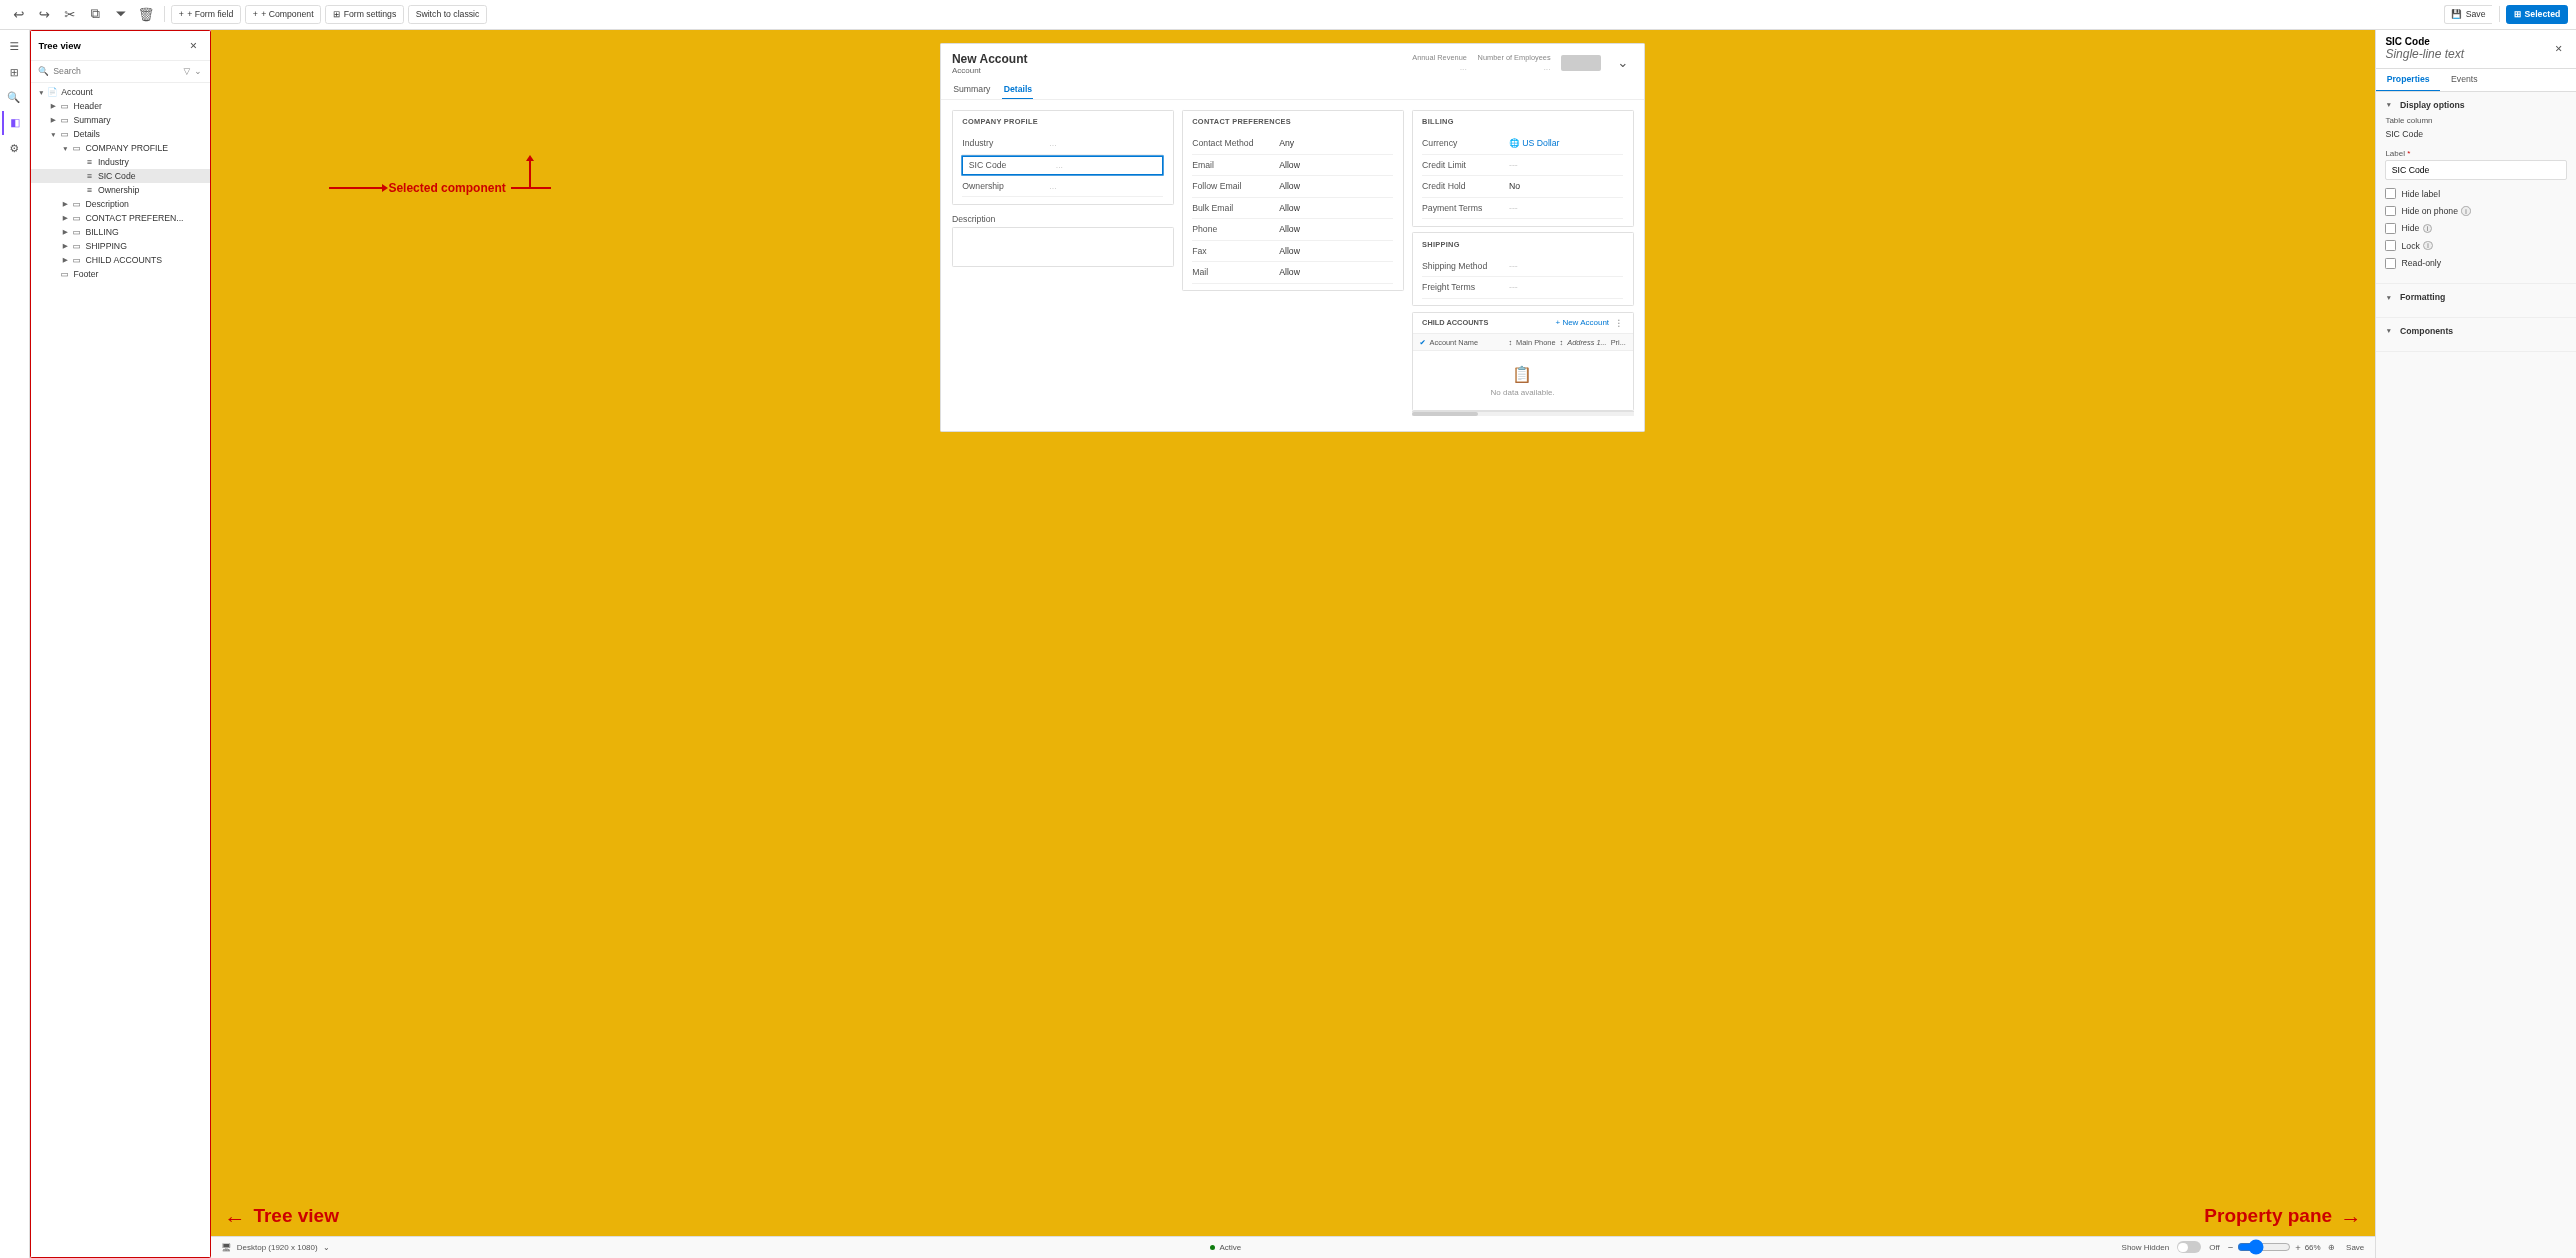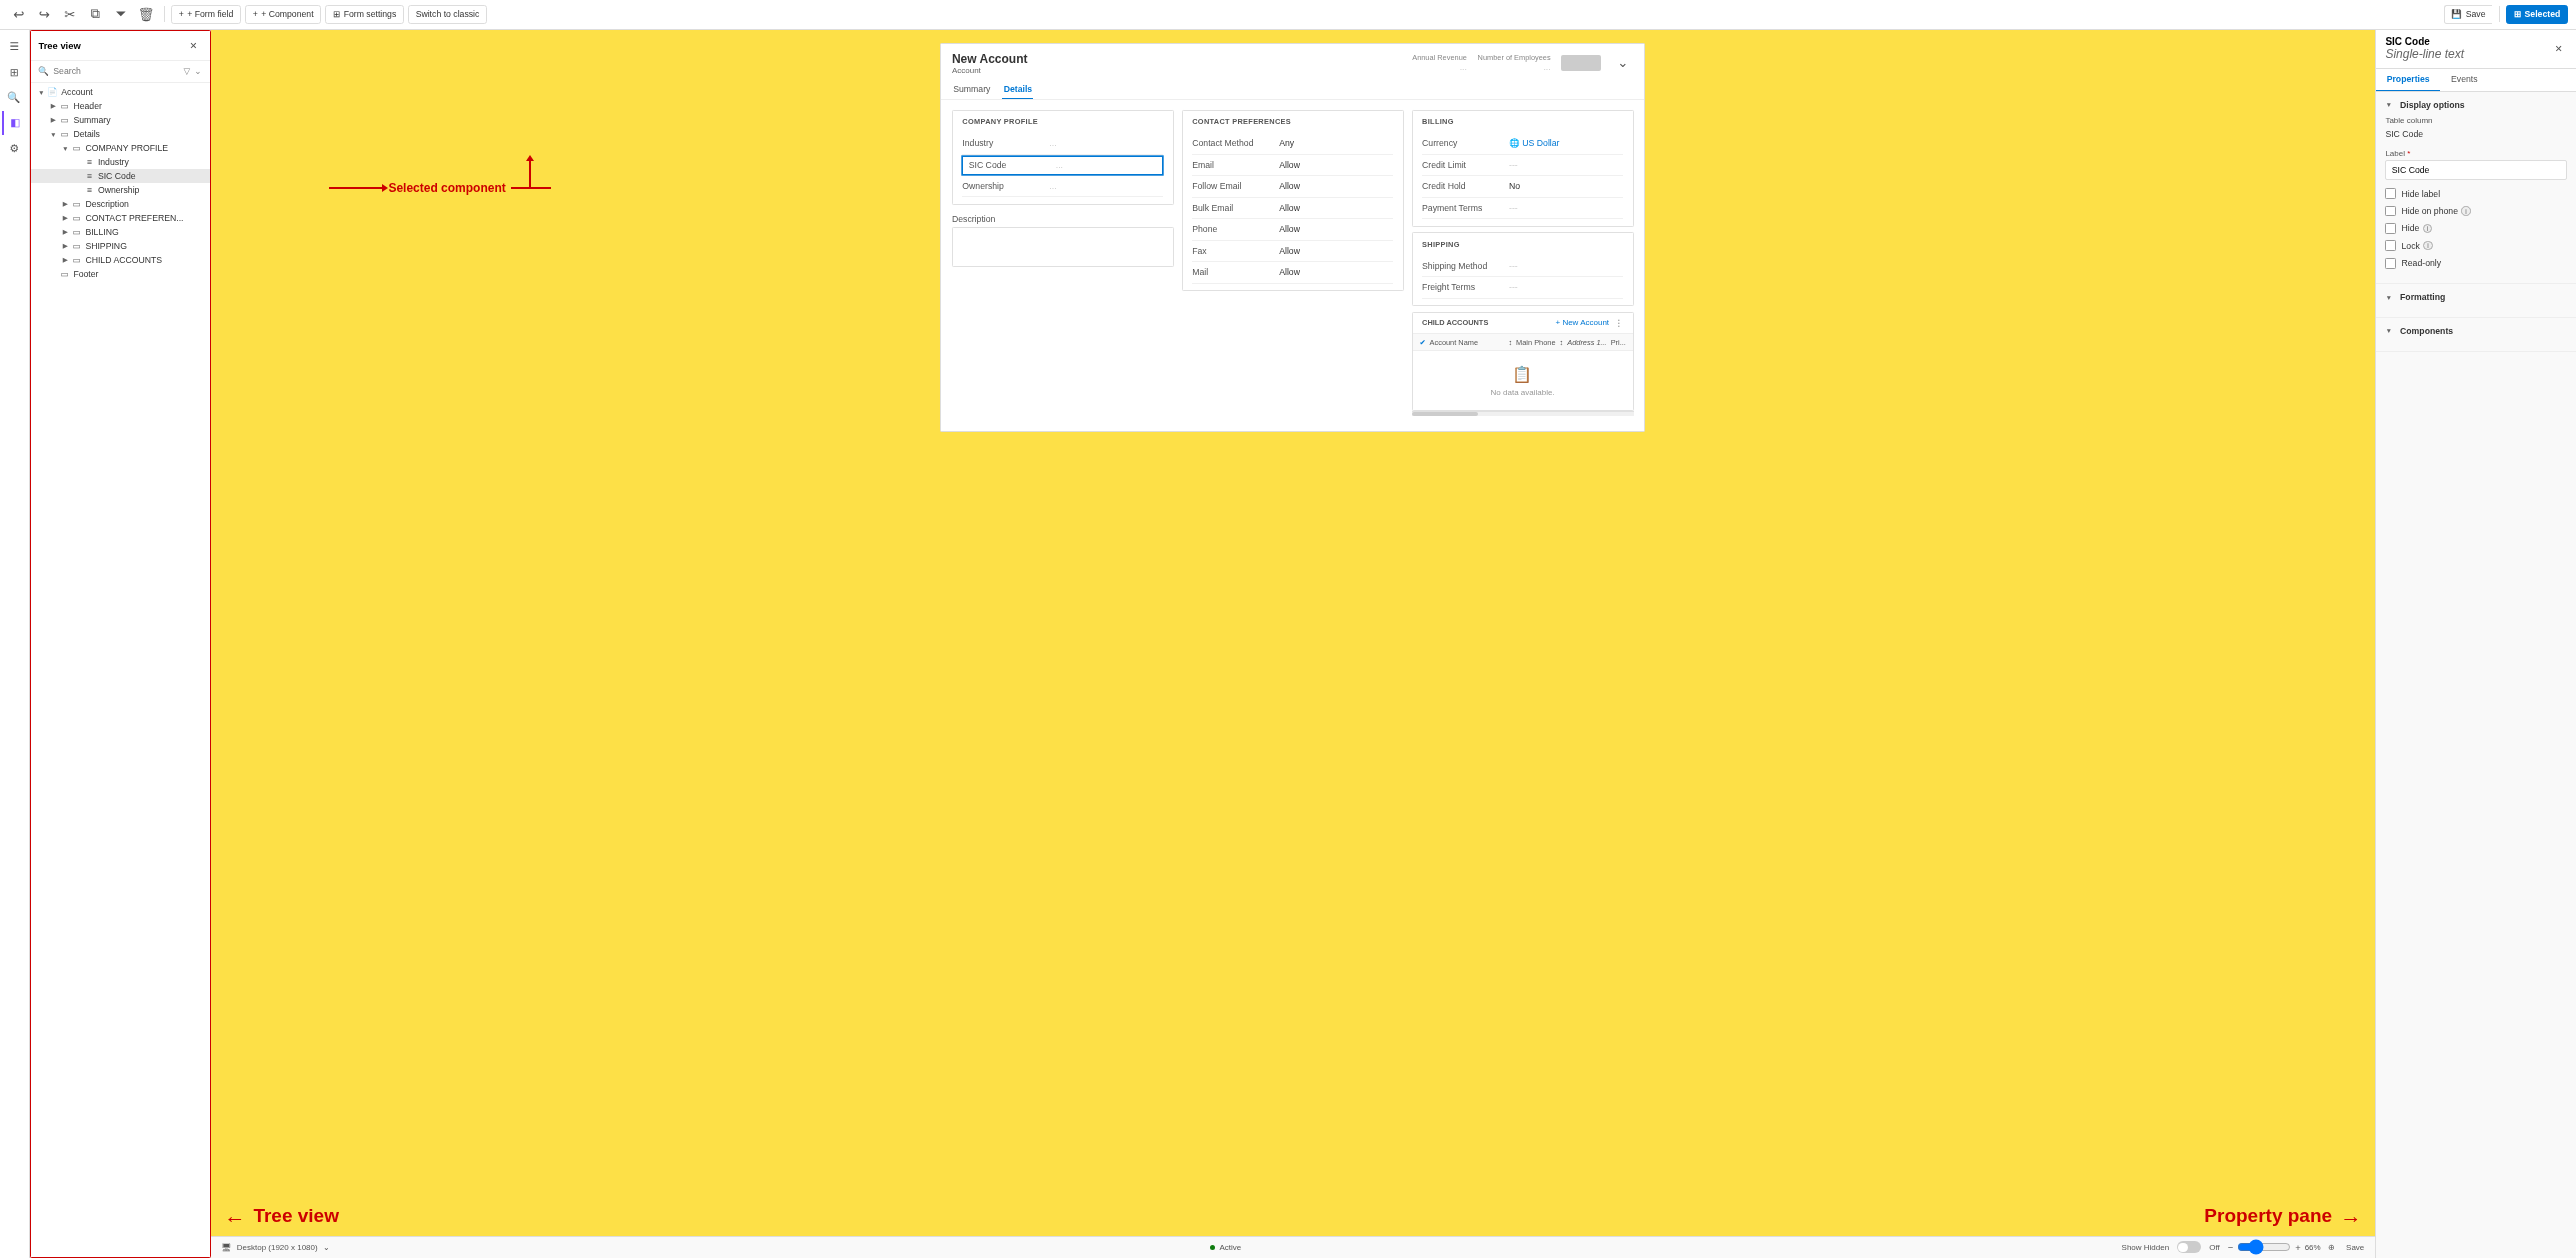--- a/index.html
+++ b/index.html
@@ -62,21 +62,21 @@
     .tree-item {
       display: flex; align-items: center; padding: 2px 5.4px; cursor: pointer; user-select: none;
     }
     .tree-item.selected { background: #e8e8e8; }
     .tree-item .toggle { width: 10.7px; flex-shrink: 0; display: flex; align-items: center; justify-content: center; font-size: 6.7px; color: #666; }
     .tree-item .node-icon { width: 12px; flex-shrink: 0; display: flex; align-items: center; justify-content: center; font-size: 8.7px; color: #666; margin-right: 2.7px; }
     .tree-item .label { font-size: 8.7px; color: #333; }
 
     
     .canvas-area {
-      flex: 1; background: #fde047; display: flex; flex-direction: column; overflow: hidden; position: relative;
+      flex: 1; background: #eab308; display: flex; flex-direction: column; overflow: hidden; position: relative;
     }
     .canvas-inner {
       flex: 1; overflow: auto; display: flex; justify-content: center; align-items: flex-start; padding: 13.4px;
     }
     .form-canvas {
       background: #fff; width: 705px; min-height: 389px; border: 0.7px solid #ddd; border-radius: 1.3px; position: relative;
     }
 
     
     .form-header {

